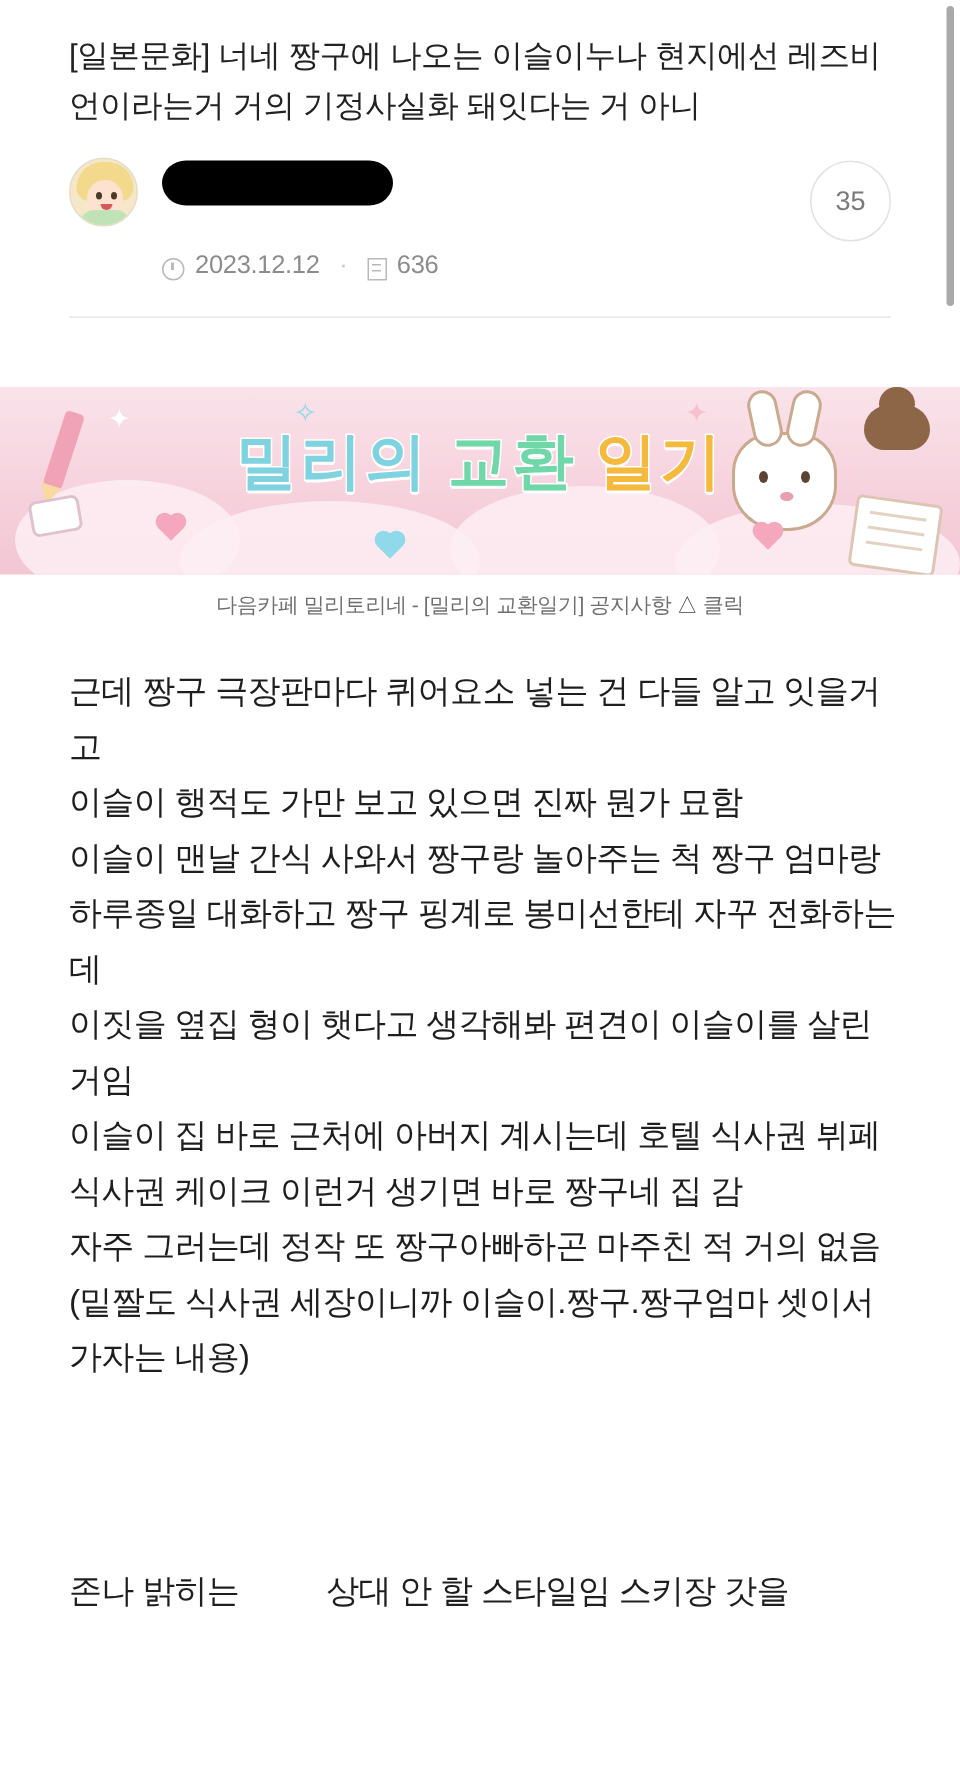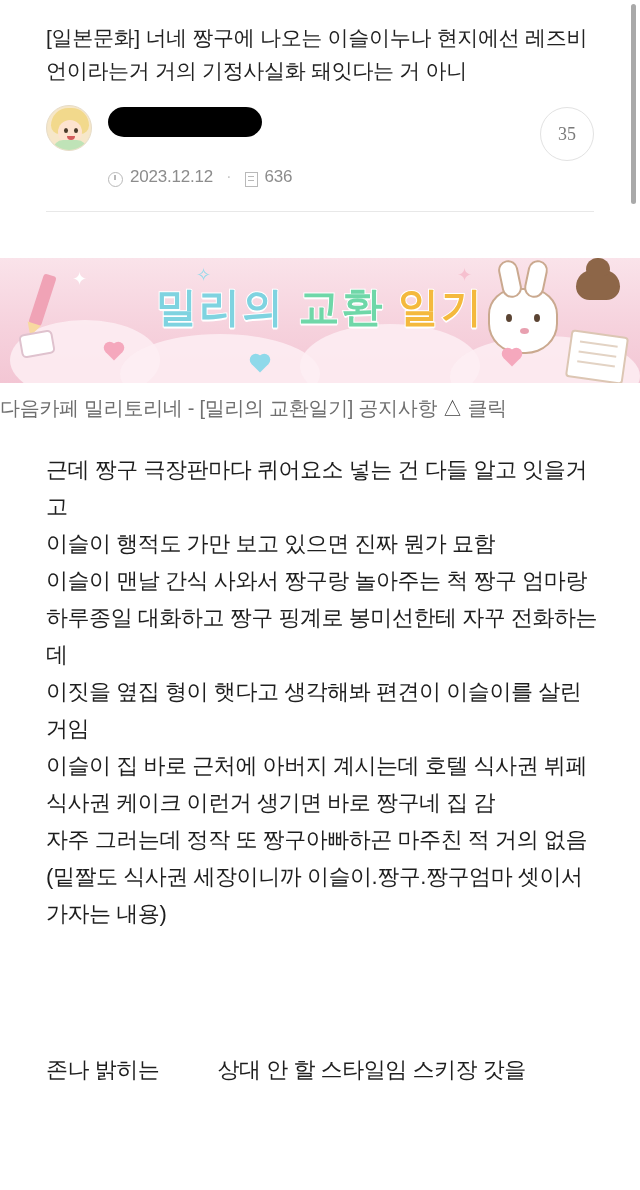--- a/index.html
+++ b/index.html
@@ -25,21 +25,20 @@
     font-size: 21px;
     line-height: 1.55;
     letter-spacing: -0.3px;
     color: #222;
     font-weight: 400;
   }
   .meta-row {
     display: flex;
     margin-top: 18px;
     position: relative;
-    font-family: Liberation Serif, serif;
   }
   .avatar {
     width: 46px;
     height: 46px;
     border-radius: 50%;
     background: #f6e7c9;
     border: 1px solid #e6dcc8;
     overflow: hidden;
     position: relative;
     flex: 0 0 auto;
@@ -183,21 +182,21 @@
   .banner .c4 { left: 450px; top: 78px; width: 190px; height: 80px; }
 
   .banner-title {
     position: absolute;
     left: 0; right: 0;
     top: 22px;
     text-align: center;
     font-size: 41px;
     font-weight: 700;
     letter-spacing: 2px;
-    font-family: Liberation Sans, sans-serif;
+    font-family: Liberation Serif, serif;
     color: #7fd3e0;
     -webkit-text-stroke: 2px #ffffff;
     paint-order: stroke fill;
     text-shadow: 0 2px 0 #ffffff;
   }
   .banner-title .s2 { color: #6fd7a8; }
   .banner-title .s3 { color: #f4b93d; }
 
   .bunny {
     position: absolute;
@@ -305,21 +304,22 @@
     border-radius: 50%;
   }
   .heart::before { left: -6px; }
   .heart::after { top: -6px; }
   .h1 { left: 108px; top: 88px; }
   .h2 { right: 122px; top: 94px; }
   .h3 { left: 254px; top: 100px; background:#8fd9ea; }
   .h3::before, .h3::after { background:#8fd9ea; }
 
   .banner-caption {
-    font-size: 20px;
+    text-align: center;
+    font-size: 14px;
     color: #6f6f6f;
     padding: 12px 0 0 0;
     letter-spacing: -0.3px;
   }
   .banner-caption .tri { color: #444; }
 
   
   .body-text {
     padding: 30px 38px 0 46px;
     font-size: 22px;

